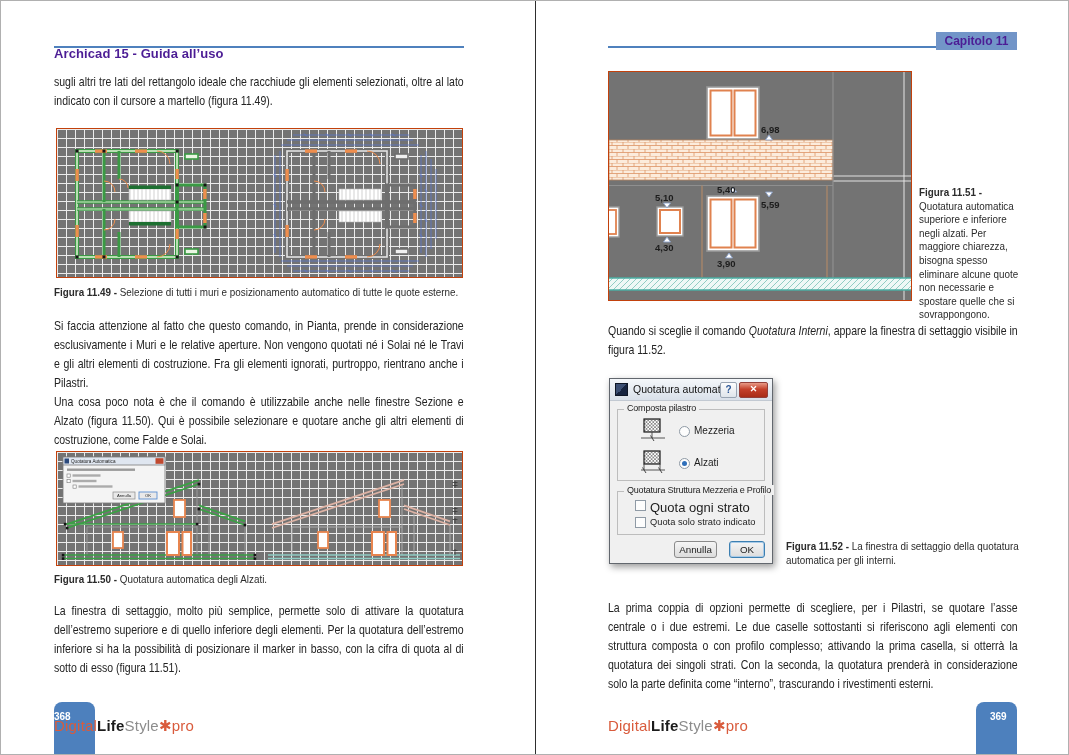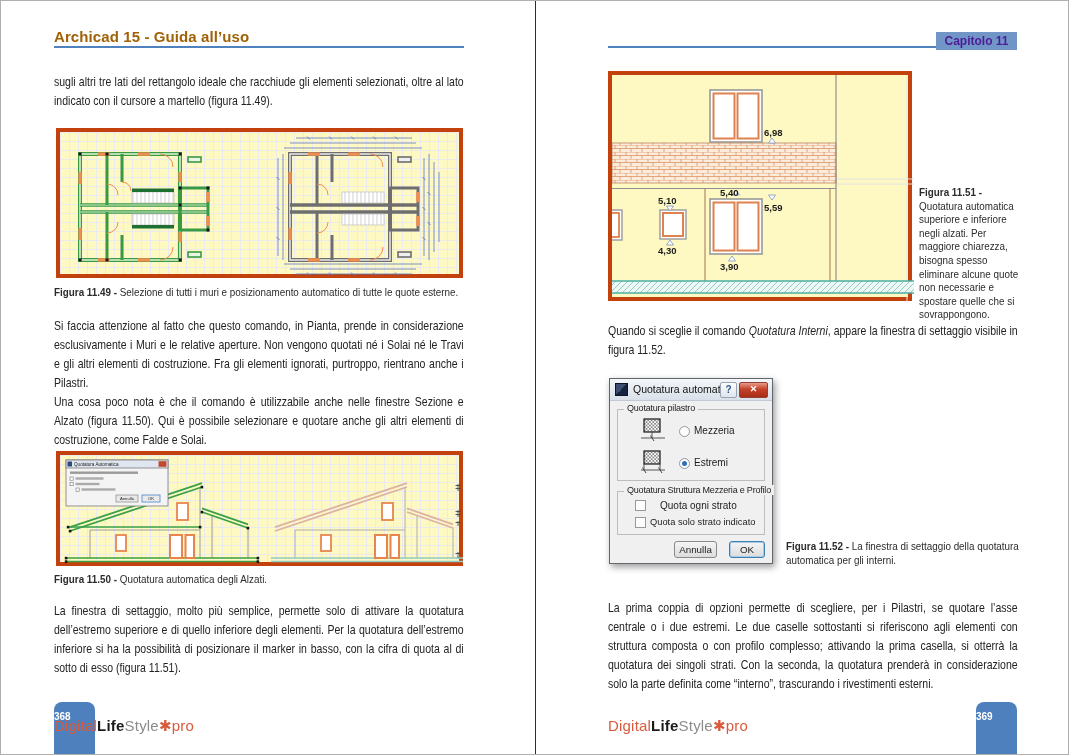--- a/index.html
+++ b/index.html
@@ -1,40 +1,40 @@
 <!DOCTYPE html>
 <html><head>
 <meta charset="utf-8">
 <style>
   html,body{margin:0;padding:0;background:#fff;}
   .canvas{position:relative;width:1069px;height:755px;background:#ffffff;border:1px solid #b0b0b0;
           box-sizing:border-box;font-family:"Liberation Sans",sans-serif;color:#262626;overflow:hidden;}
   .divider{position:absolute;left:534px;top:0;width:1px;height:755px;background:#2e2e2e;}
 
   
-  .hdr{position:absolute;top:27px;font-size:15px;font-weight:bold;color:#a16207;letter-spacing:.1px;}
+  .hdr{position:absolute;top:45px;font-size:13px;font-weight:bold;color:#4c1d95;letter-spacing:.1px;}
   .hdr-left{left:53px;}
   .hdr-right{left:607px;width:324px;text-align:right;}
   .rule{position:absolute;top:45px;height:2px;background:#4f81bd;}
   .rule-left{left:53px;width:410px;}
   .rule-right{left:607px;width:408px;}
   .badge-ch{position:absolute;left:935px;top:31px;width:81px;height:18px;background:#7295c8;color:#4c1d95;
             font-weight:bold;font-size:12px;text-align:center;line-height:18px;z-index:3;}
 
   
   .tx{position:absolute;font-size:12.4px;line-height:19px;text-align:justify;color:#232323;
       transform:scaleX(.85);transform-origin:0 0;width:482px;}
   .tx p{margin:0;}
   .cap{position:absolute;font-size:11.6px;line-height:13.8px;color:#2b2b2b;
        transform:scaleX(.85);transform-origin:0 0;}
   .cap b{font-weight:bold;}
   .it{font-style:italic;}
 
   
-  .figbox{position:absolute;border:4px solid #c2410c;background-color:#fef9c3;box-sizing:border-box;}
+  .figbox{position:absolute;border:1px solid #c2410c;background-color:#737373;box-sizing:border-box;}
   .grid{background-image:linear-gradient(#ebebeb 1px,transparent 1px),
                          linear-gradient(90deg,#ebebeb 1px,transparent 1px);
         background-size:9px 9px;}
 
   
   .pgbadge{position:absolute;bottom:0;width:41px;height:52px;background:#4d80bd;border-radius:8px 8px 0 0;
            color:#fff;font-weight:bold;font-size:10px;text-align:left;padding-top:9px;box-sizing:border-box;}
   .logo{position:absolute;top:716px;width:410px;text-align:left;font-family:Liberation Sans, sans-serif;
         font-size:15px;letter-spacing:.2px;}
   .lg-d{color:#d95b3c;} .lg-l{color:#1b1b1b;font-weight:bold;} .lg-s{color:#8c8c8c;} .lg-p{color:#d95b3c;}
@@ -356,52 +356,52 @@
   </div>
 
   <div class="dlg">
     <div class="dlg-title">
       <span class="dlg-ico"></span>
       <span class="dlg-name">Quotatura automatica</span>
       <span class="dlg-help">?</span>
       <span class="dlg-close">✕</span>
     </div>
     <div class="grp" style="top:30px;height:72px;">
-      <span class="grp-lbl">Quotatura pilastro</span>
+      <span class="grp-lbl">Composta pilastro</span>
       <svg style="position:absolute;left:20px;top:7px;" width="30" height="26" viewBox="0 0 30 26">
         <rect x="6" y="2" width="16" height="13" fill="url(#xh)" stroke="#1a1a1a" stroke-width="1.2"></rect>
         <path d="M3,21H27 M14,15V21" stroke="#444" stroke-width=".9" fill="none"></path>
         <path d="M12.5,18.5L16,24" stroke="#444" stroke-width="1"></path>
       </svg>
       <span class="radio" style="left:61px;top:16px;"></span>
       <span class="ctl-lbl" style="left:76px;top:15px;">Mezzeria</span>
       <svg style="position:absolute;left:20px;top:39px;" width="30" height="26" viewBox="0 0 30 26">
         <rect x="6" y="2" width="16" height="13" fill="url(#xh)" stroke="#1a1a1a" stroke-width="1.2"></rect>
         <path d="M3,21H27 M6,15V21 M22,15V21" stroke="#444" stroke-width=".9" fill="none"></path>
         <path d="M4.5,18.5L8,24 M20.5,18.5L24,24" stroke="#444" stroke-width="1"></path>
       </svg>
       <span class="radio on" style="left:61px;top:48px;"></span>
-      <span class="ctl-lbl" style="left:76px;top:47px;">Estremi</span>
+      <span class="ctl-lbl" style="left:76px;top:47px;">Alzati</span>
     </div>
     <div class="grp" style="top:112px;height:44px;">
       <span class="grp-lbl">Quotatura Struttura Mezzeria e Profilo</span>
       <span class="cbx" style="left:17px;top:8px;"></span>
-      <span class="ctl-lbl" style="left:32px;top:8px;font-size:10px;margin-left:10px;">Quota ogni strato</span>
+      <span class="ctl-lbl" style="left:32px;top:8px;font-size:13px;">Quota ogni strato</span>
       <span class="cbx" style="left:17px;top:25px;"></span>
       <span class="ctl-lbl" style="left:32px;top:25px;font-size:9.3px;">Quota solo strato indicato</span>
     </div>
     <div class="btn" style="left:64px;top:162px;width:43px;">Annulla</div>
     <div class="btn btn-ok" style="left:119px;top:162px;width:36px;">OK</div>
   </div>
   <div class="cap" style="left:785px;top:538px;width:300px;line-height:14px;">
     <b>Figura 11.52 -</b><span> La finestra di settaggio della quotatura automatica per gli interni.</span>
   </div>
 
   <div class="tx" style="left:607px;top:598px;">
     <p>La prima coppia di opzioni permette di scegliere, per i Pilastri, se quotare l’asse centrale o i due estremi. Le due caselle sottostanti si riferiscono agli elementi con struttura composta o con profilo complesso; attivando la prima casella, si otterrà la quotatura dei singoli strati. Con la seconda, la quotatura prenderà in considerazione solo la parte definita come “interno”, trascurando i rivestimenti esterni.</p>
   </div>
 
-  <div class="pgbadge" style="left:975px;">369</div>
+  <div class="pgbadge" style="left:975px;padding-left:14px;">369</div>
   <div class="logo" style="left:607px;width:408px;">
     <span class="lg-d">Digital</span><span class="lg-l">Life</span><span class="lg-s">Style</span><span class="lg-p">✱pro</span>
   </div>
 
 </div>
 
 </body></html>

